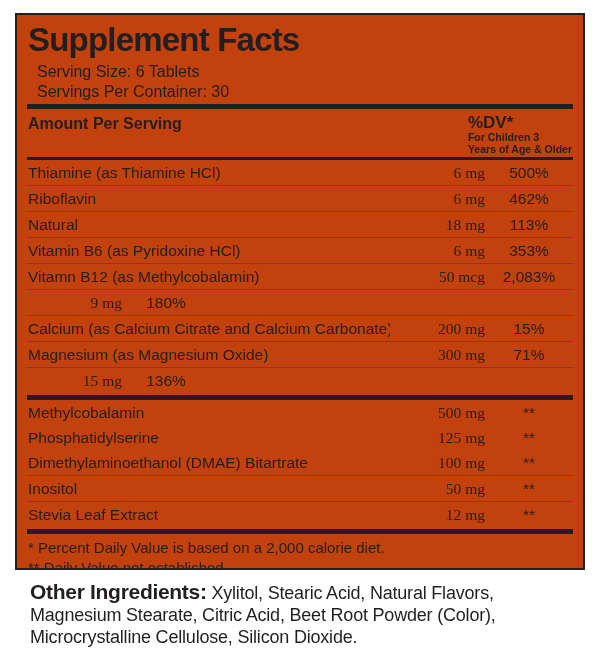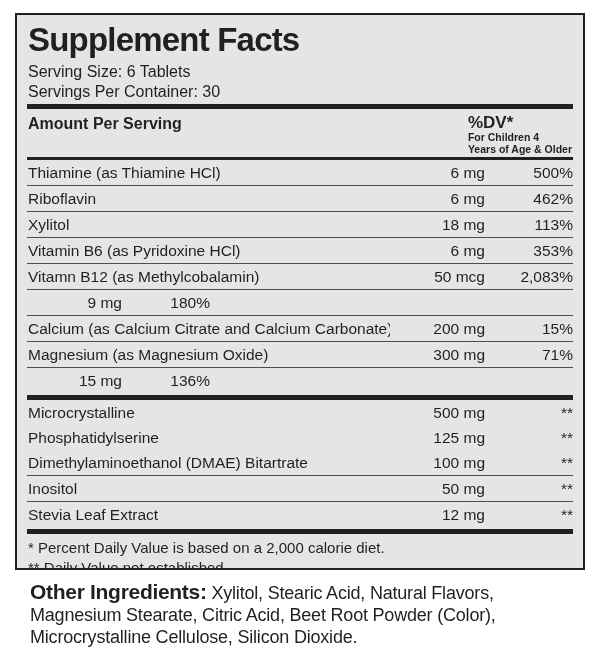--- a/index.html
+++ b/index.html
@@ -3,46 +3,46 @@
 <meta charset="utf-8">
 <style>
   html,body{margin:0;padding:0;}
   body{
     width:600px;height:660px;position:relative;background:#ffffff;
     font-family:"Liberation Sans","DejaVu Sans",sans-serif;color:#231f20;
     -webkit-font-smoothing:antialiased;
   }
   .facts-box{
     position:absolute;left:15px;top:13px;width:570px;height:557px;
-    border:2px solid #231f20;box-sizing:border-box;background:#e5e5e5;
+    border:2px solid #231f20;box-sizing:border-box;background:#c2410c;
     padding:5px 10px 0;overflow:hidden;
   }
   .title{
     font-size:33px;font-weight:bold;letter-spacing:-0.8px;
     margin:2px 0 4px 1px;line-height:36px;
   }
-  .serv{font-size:16px;line-height:20px;margin-left:1px;}
+  .serv{font-size:16px;line-height:20px;margin-left:10px;}
   .bar{background:#231f20;}
   .bar.thick{height:5px;margin-top:2px;}
   .bar.medium{height:3px;}
   .header-row{
     display:flex;justify-content:space-between;align-items:flex-start;
     padding:5px 1px 2px;height:48px;box-sizing:border-box;
   }
   .aps{font-weight:bold;font-size:16px;padding-top:1px;}
   .dv-block{text-align:left;}
   .dv-title{font-weight:bold;font-size:17px;line-height:17px;}
   .dv-sub{font-weight:bold;font-size:10.5px;line-height:12px;}
   .row{
     display:flex;align-items:baseline;line-height:25px;font-size:15.5px;
   }
   .row.hr{border-bottom:1px solid #4d4d4d;}
   .nm{flex:1;white-space:nowrap;overflow:hidden;padding-left:1px;}
-  .amt{width:95px;text-align:right;white-space:nowrap;}
-  .dvv{width:88px;text-align:right;white-space:nowrap;}
+  .amt{width:95px;text-align:right;white-space:nowrap;font-family:Liberation Serif, serif;}
+  .dvv{width:88px;text-align:center;white-space:nowrap;}
   .footnotes{padding:4px 1px 0;font-size:15px;line-height:20px;}
   .other{
     position:absolute;left:30px;top:581px;width:530px;margin:0;
     font-size:18px;line-height:22px;letter-spacing:-0.2px;
   }
   .other-label{font-weight:bold;font-size:21px;letter-spacing:-0.3px;}
 </style>
 </head>
 <body>
 
@@ -50,42 +50,42 @@
   <div class="title">Supplement Facts</div>
   <div class="serv">Serving Size: 6 Tablets</div>
   <div class="serv">Servings Per Container: 30</div>
 
   <div class="bar thick"></div>
 
   <div class="header-row">
     <div class="aps">Amount Per Serving</div>
     <div class="dv-block">
       <div class="dv-title">%DV*</div>
-      <div class="dv-sub">For Children 4</div>
+      <div class="dv-sub">For Children 3</div>
       <div class="dv-sub">Years of Age &amp; Older</div>
     </div>
   </div>
 
   <div class="bar medium"></div>
 
   <div id="section1">
   <div class="row hr">
     <span class="nm">Thiamine (as Thiamine HCl)</span>
     <span class="amt">6 mg</span>
     <span class="dvv">500%</span>
   </div>
 
   <div class="row hr">
     <span class="nm">Riboflavin</span>
     <span class="amt">6 mg</span>
     <span class="dvv">462%</span>
   </div>
 
   <div class="row hr">
-    <span class="nm">Xylitol</span>
+    <span class="nm">Natural</span>
     <span class="amt">18 mg</span>
     <span class="dvv">113%</span>
   </div>
 
   <div class="row hr">
     <span class="nm">Vitamin B6 (as Pyridoxine HCl)</span>
     <span class="amt">6 mg</span>
     <span class="dvv">353%</span>
   </div>
 
@@ -115,21 +115,21 @@
   <div class="row">
     <span class="amt">15 mg</span>
     <span class="dvv">136%</span>
   </div>
 </div>
 
   <div class="bar thick"></div>
 
   <div id="section2">
   <div class="row">
-    <span class="nm">Microcrystalline</span>
+    <span class="nm">Methylcobalamin</span>
     <span class="amt">500 mg</span>
     <span class="dvv">**</span>
   </div>
 
   <div class="row">
     <span class="nm">Phosphatidylserine</span>
     <span class="amt">125 mg</span>
     <span class="dvv">**</span>
   </div>
 

